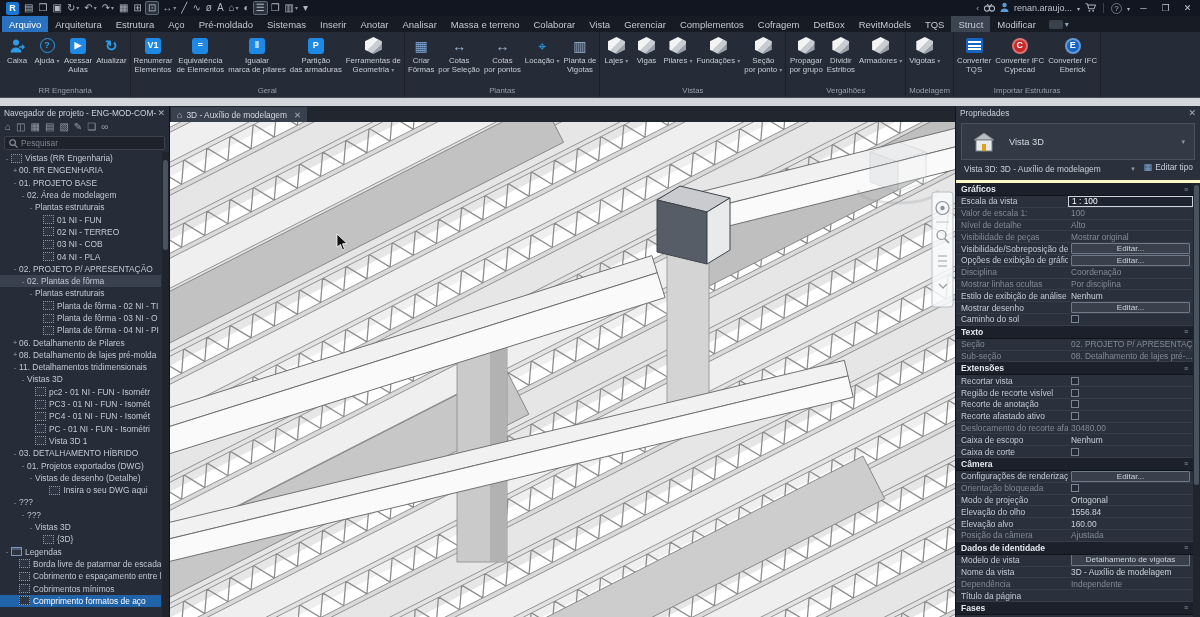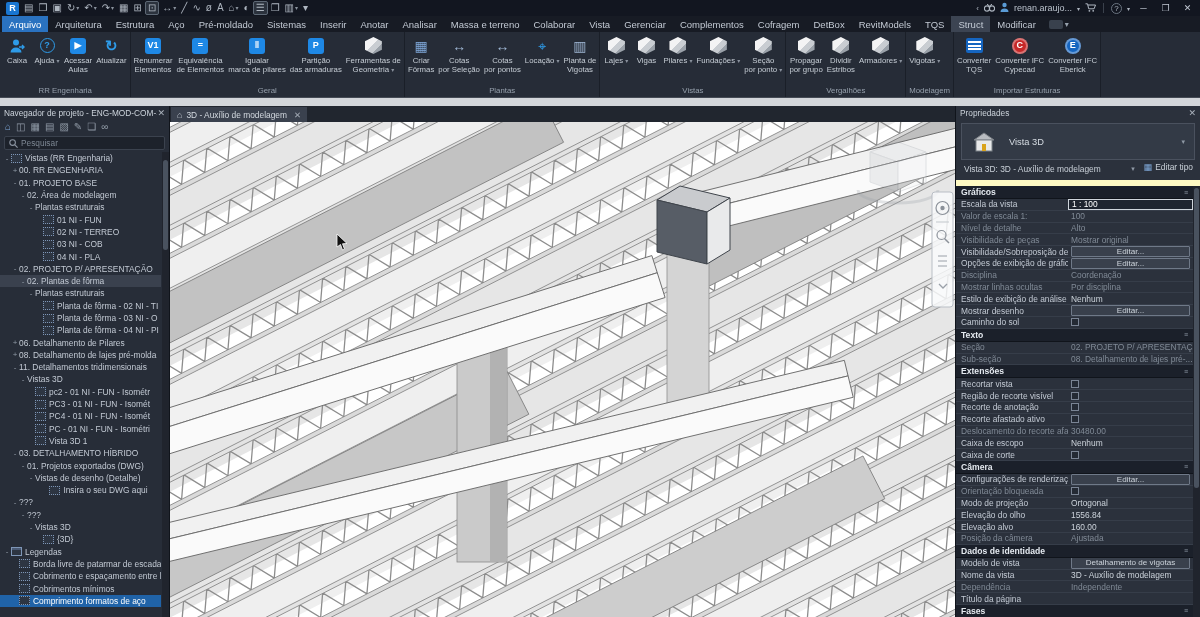--- a/index.html
+++ b/index.html
@@ -78,21 +78,21 @@
 
   
   .props { width:245px; background:#2b313c; border-left:1px solid #10141b; display:flex; flex-direction:column; font-size:8.4px; flex:none; }
   .type-box { margin:3px 5px 2px; border:1px solid #4a515e; background:#333a46; height:37px; display:flex; align-items:center; gap:12px; padding:0 9px; color:#d6dce3; font-size:9.3px; flex:none; }
   .type-box .tcaret { margin-left:auto; color:#8f99a5; font-size:7px; }
   .inst-row { margin:0 5px; height:16px; display:flex; align-items:flex-start; gap:4px; flex:none; }
   .inst-select { flex:1; height:14px; display:flex; align-items:center; color:#c9d0d8; padding:0 3px; gap:3px; overflow:hidden; white-space:nowrap; }
   .inst-select .icaret { margin-left:auto; color:#8f99a5; font-size:7px; }
   .edit-type { display:flex; align-items:center; gap:3px; color:#c9d0d8; white-space:nowrap; padding:0 2px; }
   .edit-type .pencil { color:#7fa8d9; font-size:9px; }
-  .prop-body { flex:1; margin-top:2px; border-top:6px solid #fef9c3; overflow:hidden; position:relative; padding-right:7px; }
+  .prop-body { flex:1; margin-top:2px; border-top:3px solid #fef9c3; overflow:hidden; position:relative; padding-right:7px; }
   .psec { height:13px; background:#1b202a; color:#e4e9ef; font-weight:bold; display:flex; align-items:center; padding:0 5px; font-size:8.6px; border-bottom:1px solid #10141b; }
   .psec .pin { margin-left:auto; font-weight:normal; color:#8f99a5; font-size:7px; }
   .prow { height:11.8px; display:grid; grid-template-columns:112px 1fr; align-items:center; border-bottom:1px solid #363d49; }
   .prow .pl { padding-left:5px; overflow:hidden; white-space:nowrap; color:#c3cad4; }
   .prow .pv { padding:0 3px; overflow:hidden; white-space:nowrap; color:#ccd3db; height:100%; display:flex; align-items:center; }
   .prow.muted .pl, .prow.muted .pv { color:#808a96; }
   .pbtn { flex:1; text-align:center; border:1px solid #6f7988; background:#39404c; color:#ccd3db; border-radius:1px; font-size:8.1px; line-height:9.6px; }
   .chk { width:8px; height:8px; border:1px solid #7a8494; background:#242a34; display:inline-block; }
   .prow.selval .pv { border:1px solid #cfd5dc; background:#1f2530; color:#fff; }
   .pscroll { position:absolute; right:0; top:0; bottom:0; width:7px; background:#20242d; }

